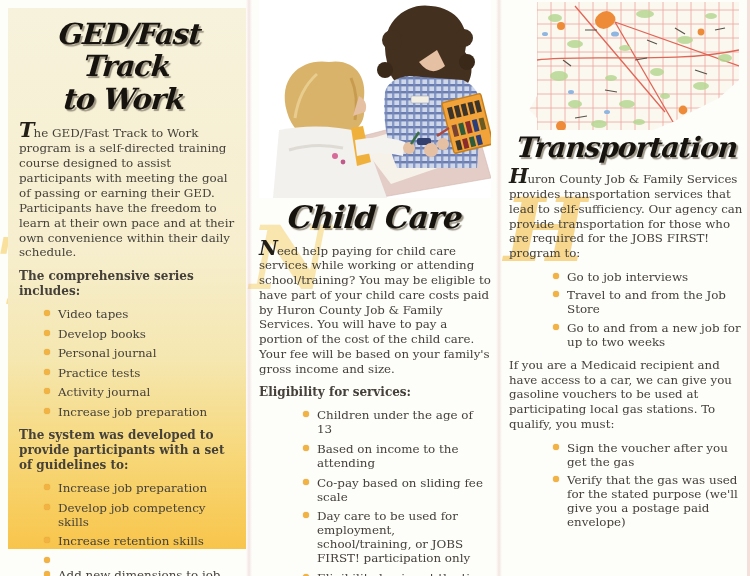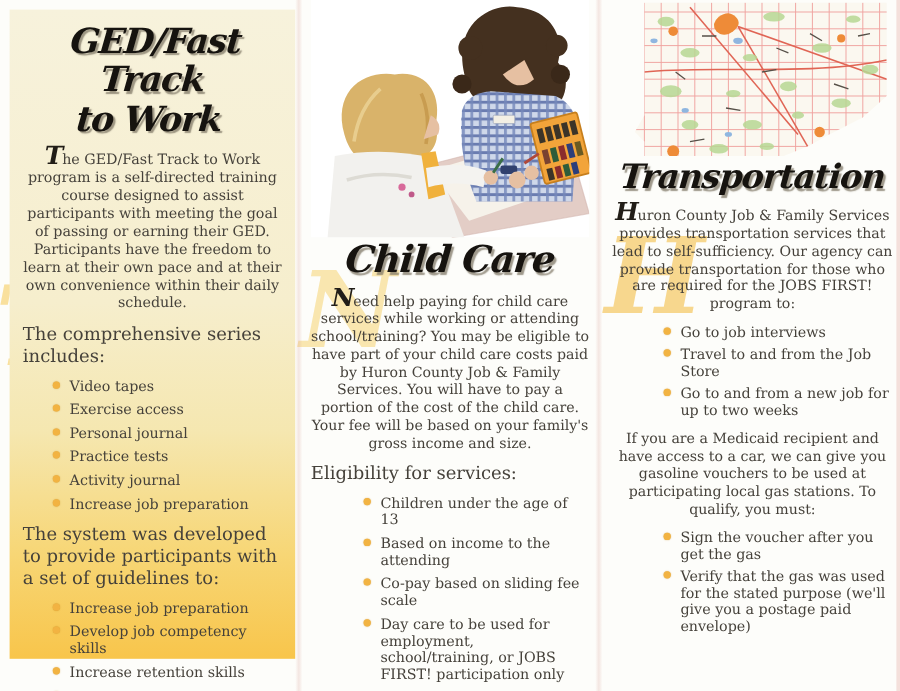--- a/index.html
+++ b/index.html
@@ -28,27 +28,27 @@
     font-family:"DejaVu Serif",serif;font-style:italic;font-weight:bold;
     color:#16130f;text-align:center;
     text-shadow:2px 2px 1px rgba(125,118,100,.75);
     transform:skewX(-5deg);
     line-height:1.12;letter-spacing:-1px;
   }
   .t-left{font-size:29px;margin:4px 0 8px 0;}
   .t-mid{font-size:31px;margin:2px 0 6px 0;}
   .t-right{font-size:28px;margin:-4px 0 6px 0;position:relative;z-index:3;}
   
-  .para{font-size:11.8px;line-height:1.25;margin:0 0 9px 0;text-align:center;}
+  .para{font-size:11.8px;line-height:1.25;margin:0 0 9px 0;}
   .panel-left .para{font-size:11.9px;}
   .initial{
     font-style:italic;font-weight:bold;font-size:1.75em;line-height:.7;
     font-family:"DejaVu Serif",serif;letter-spacing:-1px;color:#211d17;
   }
-  .heading{font-size:15px;line-height:1.25;margin:0 0 8px 0;}
+  .heading{font-size:12px;line-height:1.25;margin:0 0 8px 0;font-weight:bold;}
   
   ul.blist{list-style:none;margin:0 0 9px 0;padding:0 0 0 25px;}
   .panel-mid ul.blist,.panel-right ul.blist{padding-left:44px;}
   ul.blist li{
     display:flex;align-items:flex-start;gap:8px;
     font-size:11.9px;line-height:1.18;margin:0 0 5.5px 0;
   }
   .panel-right ul.blist li{margin-bottom:4.5px;}
   ul.blist .dot{
     flex:0 0 auto;width:6px;height:6px;border-radius:50%;
@@ -93,21 +93,21 @@
       <p class="para"><span class="initial">T</span><span>he GED/Fast Track to Work program is a self-directed training course designed to assist participants with meeting the goal of passing or earning their GED. Participants have the freedom to learn at their own pace and at their own convenience within their daily schedule.</span></p>
       <p class="heading">The comprehensive series includes:</p>
       <ul class="blist">
 
       <li>
             <span class="dot"></span>
             <span>Video tapes</span>
           </li>
           <li>
             <span class="dot"></span>
-            <span>Exercise access</span>
+            <span>Develop books</span>
           </li>
           <li>
             <span class="dot"></span>
             <span>Personal journal</span>
           </li>
           <li>
             <span class="dot"></span>
             <span>Practice tests</span>
           </li>
           <li>

